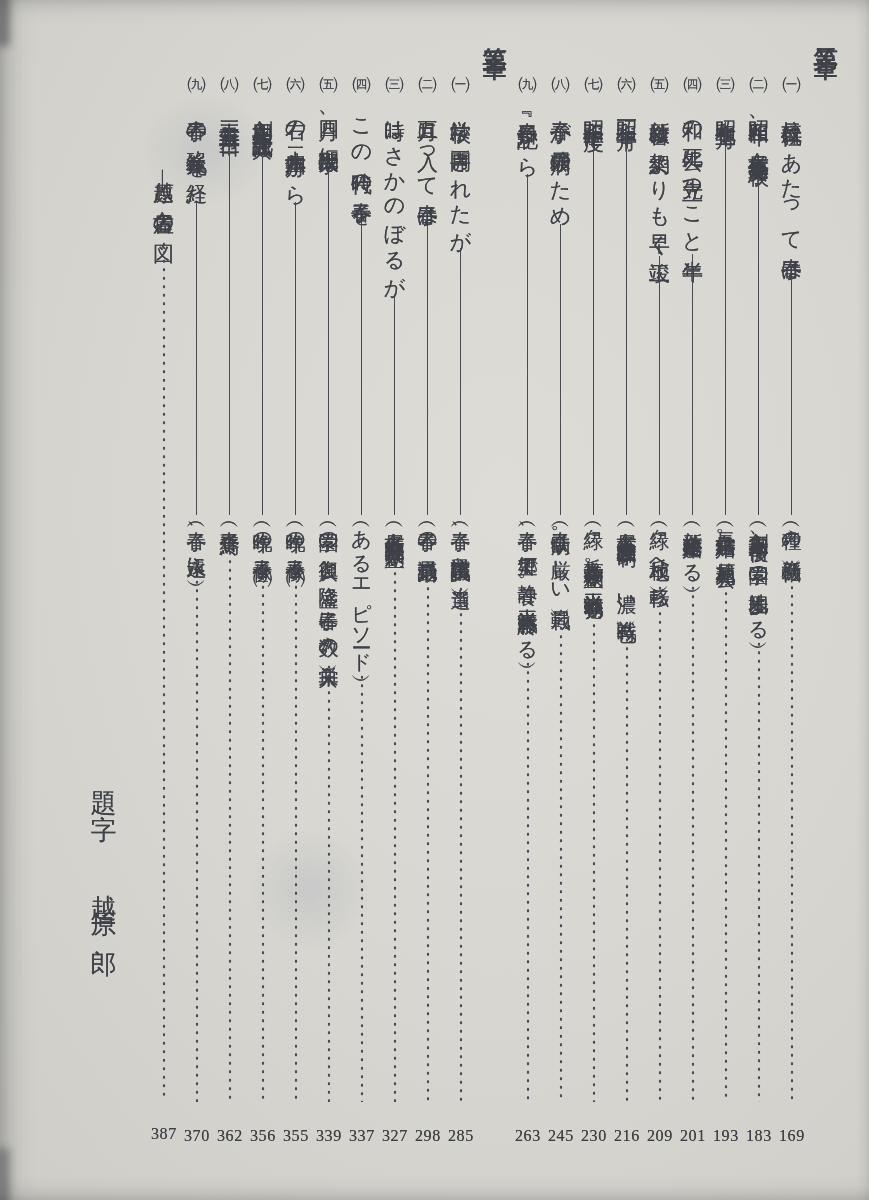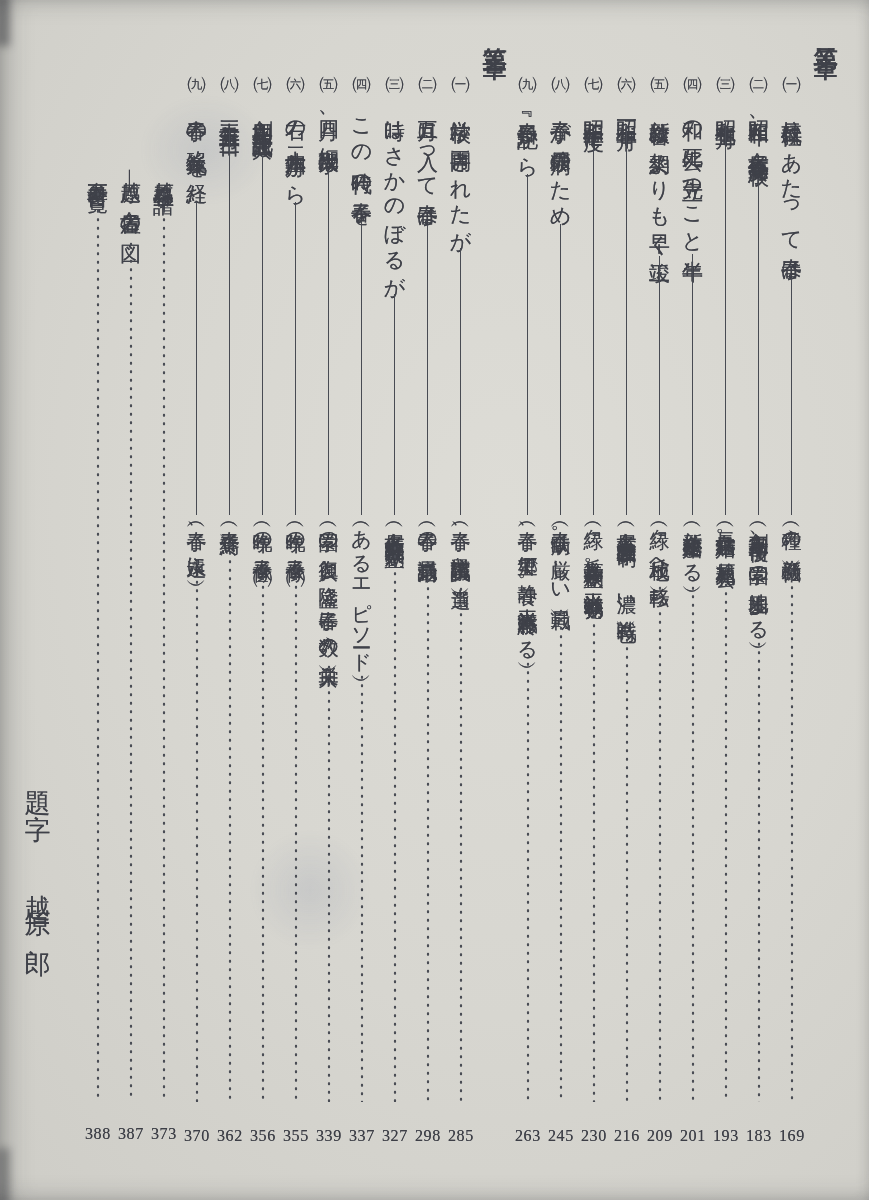--- a/index.html
+++ b/index.html
@@ -302,33 +302,23 @@
       <span class="vtext lead">春子の歿後九年を経た</span>
       <div class="dash"></div>
     </div>
     <div class="seg2">
       <span class="vtext paren">（春子、永遠に）</span>
       <div class="dots"></div>
     </div>
     <div class="pagenum">370</div>
   </div>
       <div class="col back">
-    <span class="vtext label">越原春子年譜</span>
-    <div class="dots"></div>
-    <div class="pagenum">373</div>
-  </div>
-      <div class="col back">
     <span class="vtext label">越原―名古屋の図</span>
     <div class="dots"></div>
     <div class="pagenum">387</div>
-  </div>
-      <div class="col back">
-    <span class="vtext label">参考書目一覧</span>
-    <div class="dots"></div>
-    <div class="pagenum">388</div>
   </div>
       <div class="col colophon" id="colophon">
       <span class="vtext cl-label">題字</span>
       <span class="cl-gap"></span>
       <span class="vtext cl-name">越原一郎</span>
     </div>
   </div>
 </div>
 
 </body></html>

